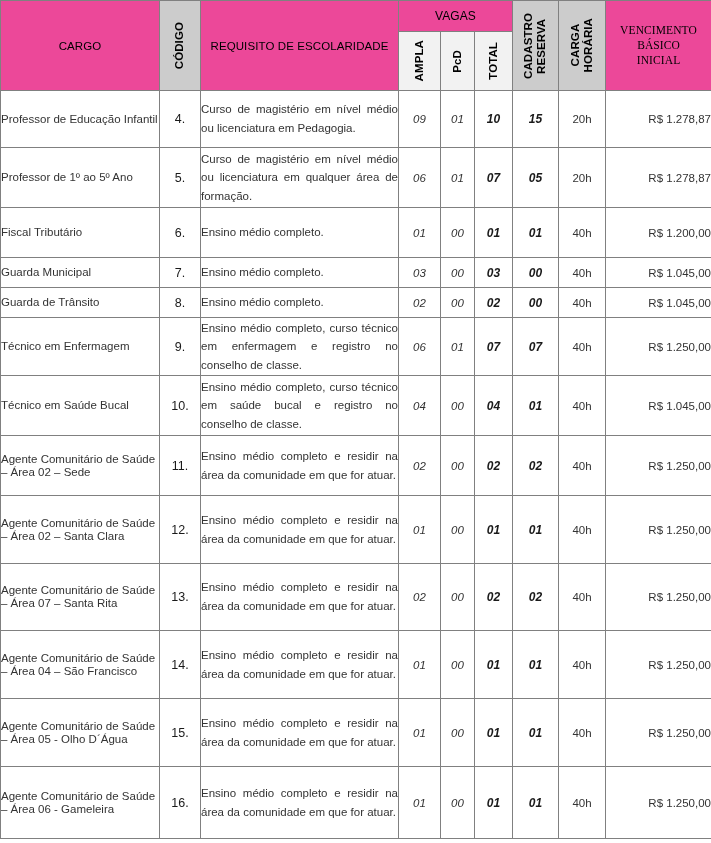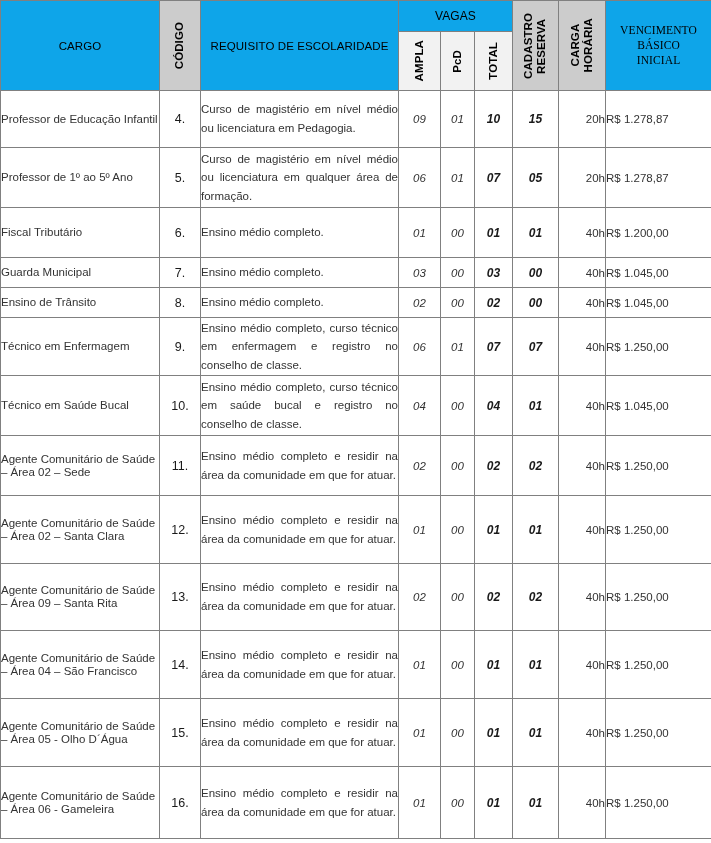--- a/index.html
+++ b/index.html
@@ -30,21 +30,21 @@
   table.cargos td,
   table.cargos th {
     border: 1px solid #808080;
     padding: 0;
     vertical-align: middle;
     font-weight: normal;
   }
 
   
   thead th {
-    background: #0ea5e9;
+    background: #ec4899;
     color: #000000;
     font-weight: bold;
     font-size: 11.5px;
     text-align: center;
     letter-spacing: 0.1px;
   }
   th.h-cargo { height: 88px; }
   th.h-vagas { height: 30px; font-size: 12px; }
   th.h-sub {
     background: #f2f2f2;
@@ -116,22 +116,22 @@
     text-align: center;
     font-size: 11.5px;
     font-style: italic;
   }
   td.c-num.bold {
     font-weight: bold;
     font-size: 12px;
     color: #1a1a1a;
     margin-top: 44px;
   }
-  td.c-carga { text-align: right; }
-  td.c-venc  { text-align: left; }
+  td.c-carga { text-align: center; }
+  td.c-venc  { text-align: right; }
 </style>
 </head>
 <body>
 
 <div class="table-wrap">
   <table class="cargos">
     <colgroup>
       <col style="width:159px">
       <col style="width:41px">
       <col style="width:198px">
@@ -213,21 +213,21 @@
           <td class="c-codigo">7.</td>
           <td class="c-req single">Ensino médio completo.</td>
           <td class="c-num">03</td>
           <td class="c-num">00</td>
           <td class="c-num bold">03</td>
           <td class="c-num bold">00</td>
           <td class="c-carga">40h</td>
           <td class="c-venc">R$ 1.045,00</td>
         </tr>
         <tr style="height: 30px;">
-          <td class="c-cargo">Ensino de Trânsito</td>
+          <td class="c-cargo">Guarda de Trânsito</td>
           <td class="c-codigo">8.</td>
           <td class="c-req single">Ensino médio completo.</td>
           <td class="c-num">02</td>
           <td class="c-num">00</td>
           <td class="c-num bold">02</td>
           <td class="c-num bold">00</td>
           <td class="c-carga">40h</td>
           <td class="c-venc">R$ 1.045,00</td>
         </tr>
         <tr style="height: 58px;">
@@ -268,21 +268,21 @@
           <td class="c-codigo">12.</td>
           <td class="c-req">Ensino médio completo e residir na área da comunidade em que for atuar.</td>
           <td class="c-num">01</td>
           <td class="c-num">00</td>
           <td class="c-num bold">01</td>
           <td class="c-num bold">01</td>
           <td class="c-carga">40h</td>
           <td class="c-venc">R$ 1.250,00</td>
         </tr>
         <tr style="height: 67px;">
-          <td class="c-cargo">Agente Comunitário de Saúde – Área 09 – Santa Rita</td>
+          <td class="c-cargo">Agente Comunitário de Saúde – Área 07 – Santa Rita</td>
           <td class="c-codigo">13.</td>
           <td class="c-req">Ensino médio completo e residir na área da comunidade em que for atuar.</td>
           <td class="c-num">02</td>
           <td class="c-num">00</td>
           <td class="c-num bold">02</td>
           <td class="c-num bold">02</td>
           <td class="c-carga">40h</td>
           <td class="c-venc">R$ 1.250,00</td>
         </tr>
         <tr style="height: 68px;">

